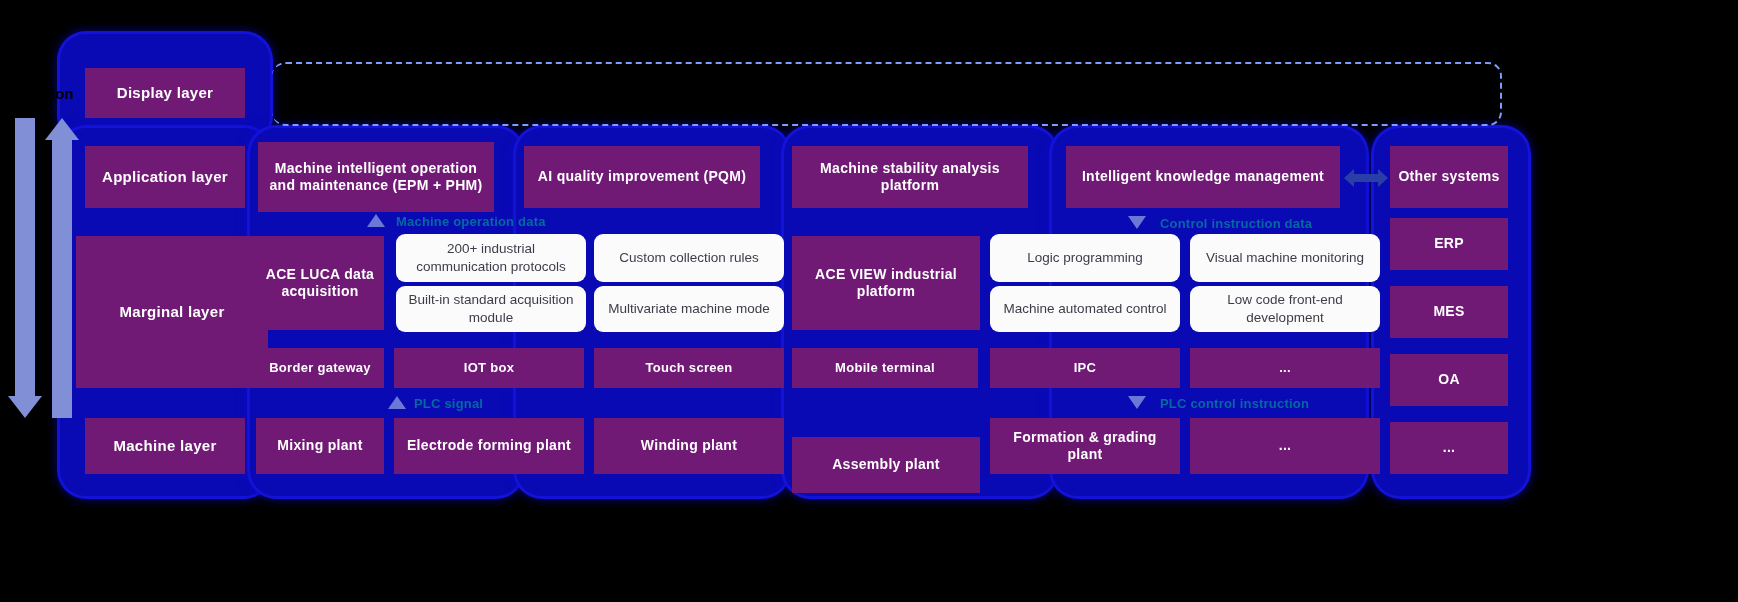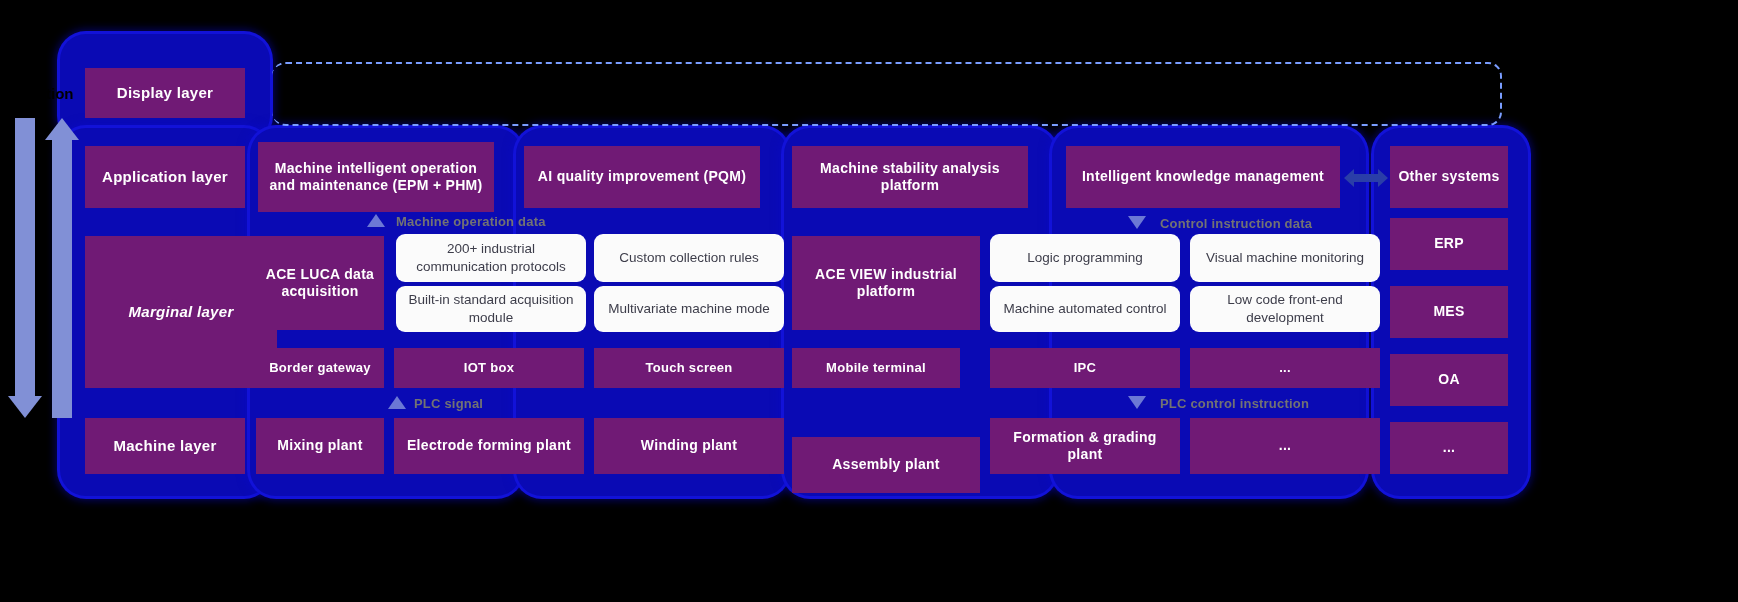--- a/index.html
+++ b/index.html
@@ -25,21 +25,21 @@
   .cell.med{font-size:14px;}
   .cell.sm{font-size:13px;}
 
   
   .pill{position:absolute;background:#fbfbfb;color:#3d3d4a;border-radius:9px;
         display:flex;align-items:center;justify-content:center;text-align:center;
         font-size:13.5px;font-weight:400;line-height:1.3;box-sizing:border-box;
         padding:3px 8px;}
 
   
-  .flow-label{position:absolute;color:#737373;font-size:13px;font-weight:700;
+  .flow-label{position:absolute;color:#0369a1;font-size:13px;font-weight:700;
               letter-spacing:.2px;white-space:nowrap;}
 
   
   .varrow{position:absolute;}
   .varrow .shaft{position:absolute;background:#8190d6;left:50%;transform:translateX(-50%);}
   .varrow .head{position:absolute;left:50%;transform:translateX(-50%);width:0;height:0;}
   .varrow.down .head{border-left:17px solid transparent;border-right:17px solid transparent;
                      border-top:22px solid #8190d6;bottom:0;}
   .varrow.up .head{border-left:17px solid transparent;border-right:17px solid transparent;
                    border-bottom:22px solid #8190d6;top:0;}
@@ -94,40 +94,40 @@
   <svg class="bidir" style="left:1342px;top:164px;" width="48" height="28" viewBox="0 0 48 28">
     <path d="M2 14 L12 5 L12 10 L36 10 L36 5 L46 14 L36 23 L36 18 L12 18 L12 23 Z" fill="#2a3ea8"></path>
   </svg>
 
   <div class="flow-label" style="left:396px;top:214px;">Machine operation data</div>
   <div class="smallarrow up" style="left:367px;top:214px;"></div>
 
   <div class="flow-label" style="left:1160px;top:216px;">Control instruction data</div>
   <div class="smallarrow down" style="left:1128px;top:216px;"></div>
 
-  <div class="cell big" style="left:85px;top:236px;width:192px;height:152px;font-style:italic;">Marginal layer</div>
+  <div class="cell big" style="left:76px;top:236px;width:192px;height:152px;">Marginal layer</div>
 
   <div class="cell med" style="left:256px;top:236px;width:128px;height:94px;">ACE LUCA data acquisition</div>
 
   <div class="pill" style="left:396px;top:234px;width:190px;height:48px;">200+ industrial communication protocols</div>
   <div class="pill" style="left:594px;top:234px;width:190px;height:48px;">Custom collection rules</div>
   <div class="pill" style="left:396px;top:286px;width:190px;height:46px;">Built-in standard acquisition module</div>
   <div class="pill" style="left:594px;top:286px;width:190px;height:46px;">Multivariate machine mode</div>
 
   <div class="cell med" style="left:792px;top:236px;width:188px;height:94px;">ACE VIEW industrial platform</div>
 
   <div class="pill" style="left:990px;top:234px;width:190px;height:48px;">Logic programming</div>
   <div class="pill" style="left:1190px;top:234px;width:190px;height:48px;">Visual machine monitoring</div>
   <div class="pill" style="left:990px;top:286px;width:190px;height:46px;">Machine automated control</div>
   <div class="pill" style="left:1190px;top:286px;width:190px;height:46px;">Low code front-end development</div>
 
   <div class="cell sm" style="left:256px;top:348px;width:128px;height:40px;">Border gateway</div>
   <div class="cell sm" style="left:394px;top:348px;width:190px;height:40px;">IOT box</div>
   <div class="cell sm" style="left:594px;top:348px;width:190px;height:40px;">Touch screen</div>
-  <div class="cell sm" style="left:792px;top:348px;width:168px;height:40px;">Mobile terminal</div>
+  <div class="cell sm" style="left:792px;top:348px;width:186px;height:40px;">Mobile terminal</div>
   <div class="cell sm" style="left:990px;top:348px;width:190px;height:40px;">IPC</div>
   <div class="cell sm" style="left:1190px;top:348px;width:190px;height:40px;">...</div>
 
   <div class="flow-label" style="left:414px;top:396px;">PLC signal</div>
   <div class="smallarrow up" style="left:388px;top:396px;"></div>
 
   <div class="flow-label" style="left:1160px;top:396px;">PLC control instruction</div>
   <div class="smallarrow down" style="left:1128px;top:396px;"></div>
 
   <div class="cell big" style="left:85px;top:418px;width:160px;height:56px;">Machine layer</div>

